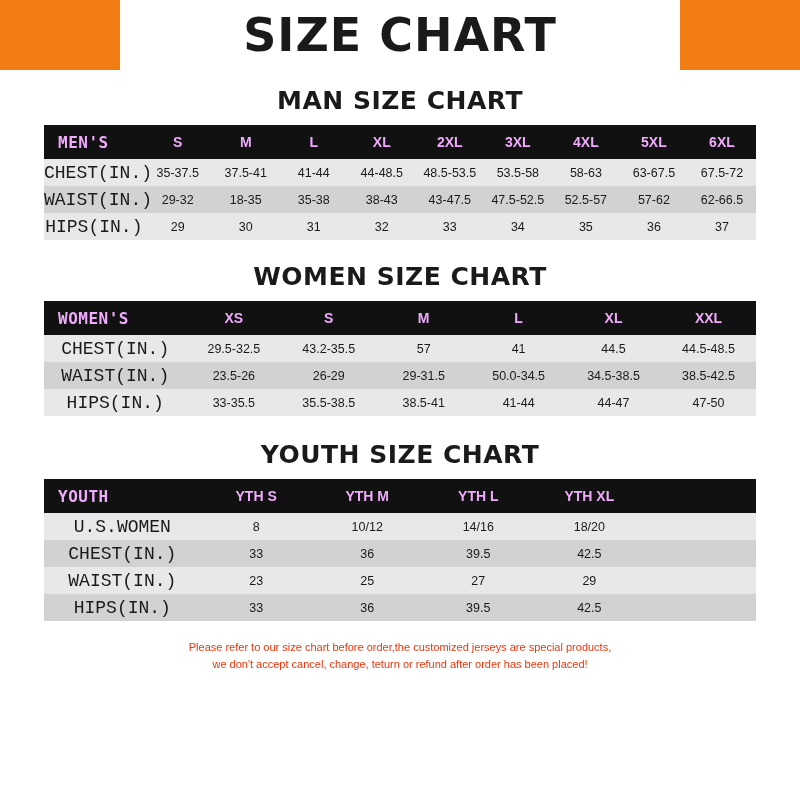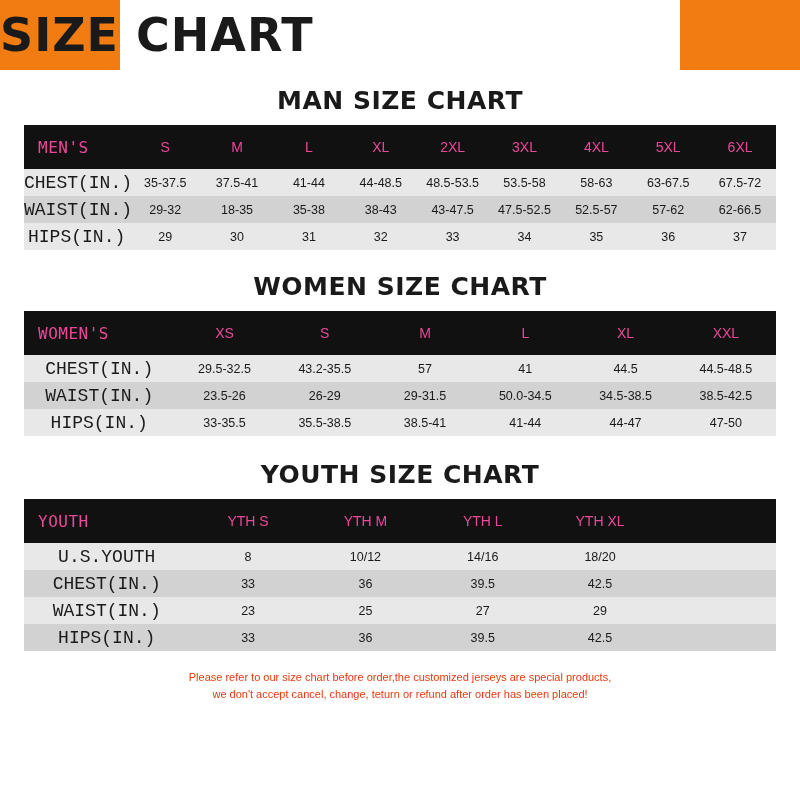--- a/index.html
+++ b/index.html
@@ -19,21 +19,21 @@
     position: relative;
     background: #ffffff;
     box-sizing: border-box;
   }
   
   .header-band {
     background: #f07c12;
     height: 70px;
     display: flex;
     align-items: center;
-    justify-content: flex-start;
+    justify-content: center;
     position: relative;
   }
   .header-band .band-inner {
     background: #ffffff;
     position: absolute;
     left: 120px;
     right: 120px;
     top: 0;
     bottom: 0;
     display: flex;
@@ -44,21 +44,21 @@
     font-family: "DejaVu Sans", sans-serif;
     font-weight: bold;
     font-size: 46px;
     letter-spacing: 1px;
     color: #1a1a1a;
     position: relative;
     z-index: 2;
     line-height: 1;
   }
   .content {
-    padding: 0 24px;
+    padding: 0 44px;
     box-sizing: border-box;
     margin-top: 8px;
   }
   .section-title {
     text-align: center;
     font-family: "DejaVu Sans", sans-serif;
     font-weight: bold;
     font-size: 25px;
     color: #1a1a1a;
     letter-spacing: 0.5px;
@@ -81,24 +81,24 @@
     padding: 0;
     height: 27px;
     vertical-align: middle;
     white-space: nowrap;
   }
   
   table.size-table thead tr {
     background: #111111;
   }
   table.size-table thead th {
-    color: #ec4899;
+    color: #f0abfc;
     font-size: 14px;
-    font-weight: normal;
-    height: 44px;
+    font-weight: bold;
+    height: 34px;
   }
   table.size-table thead th.rowlabel {
     font-family: "DejaVu Sans Mono", monospace;
     font-size: 16px;
     letter-spacing: 0.5px;
     text-align: left;
     padding-left: 14px;
   }
   
   table.size-table tbody tr.light { background: #e8e8e8; }
@@ -272,21 +272,21 @@
           <th class="rowlabel">YOUTH</th>
           <th>YTH S</th>
           <th>YTH M</th>
           <th>YTH L</th>
           <th>YTH XL</th>
           <th class="empty"></th>
         </tr>
       </thead>
       <tbody>
         <tr class="light">
-          <td class="rowlabel">U.S.YOUTH</td>
+          <td class="rowlabel">U.S.WOMEN</td>
           <td>8</td>
           <td>10/12</td>
           <td>14/16</td>
           <td>18/20</td>
           <td class="empty"></td>
         </tr>
         <tr class="dark">
           <td class="rowlabel">CHEST(IN.)</td>
           <td>33</td>
           <td>36</td>

